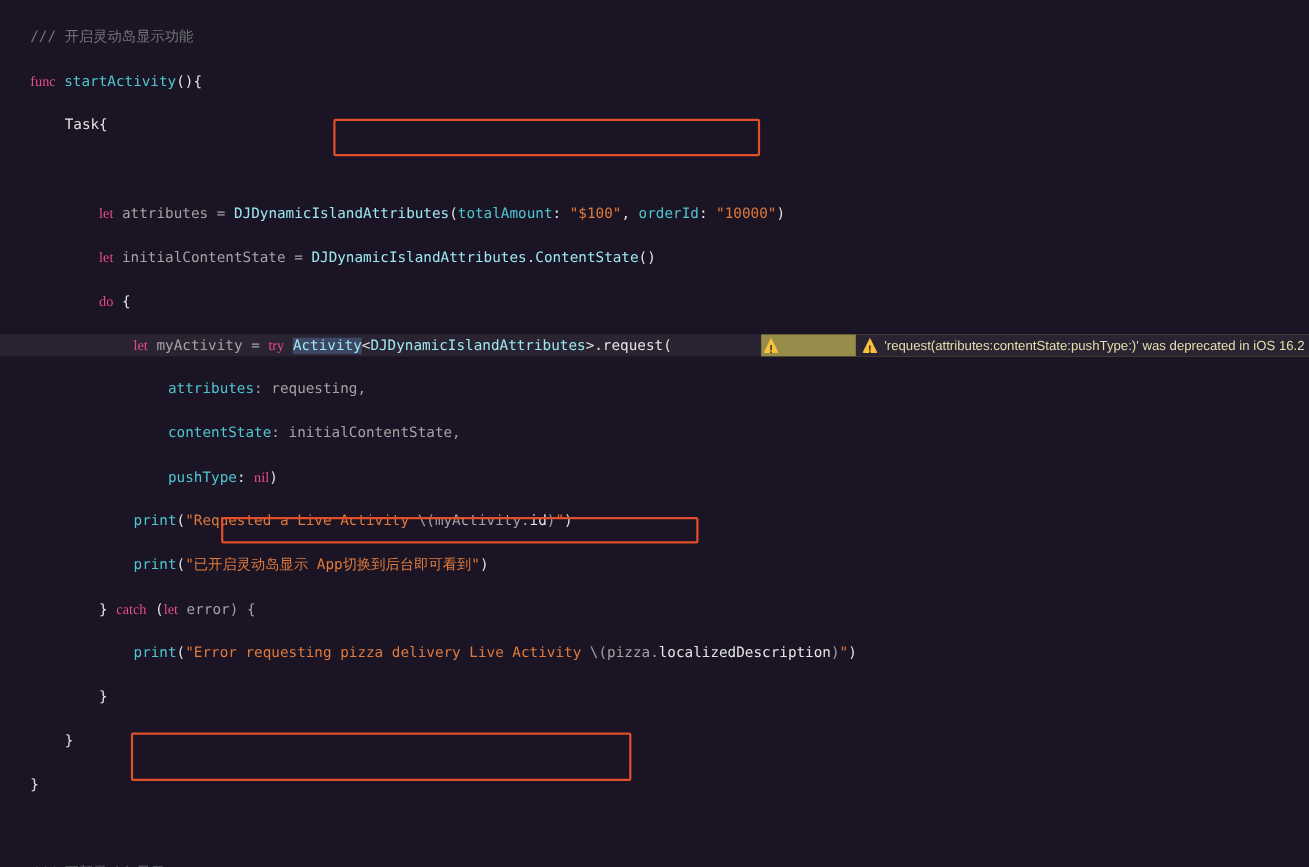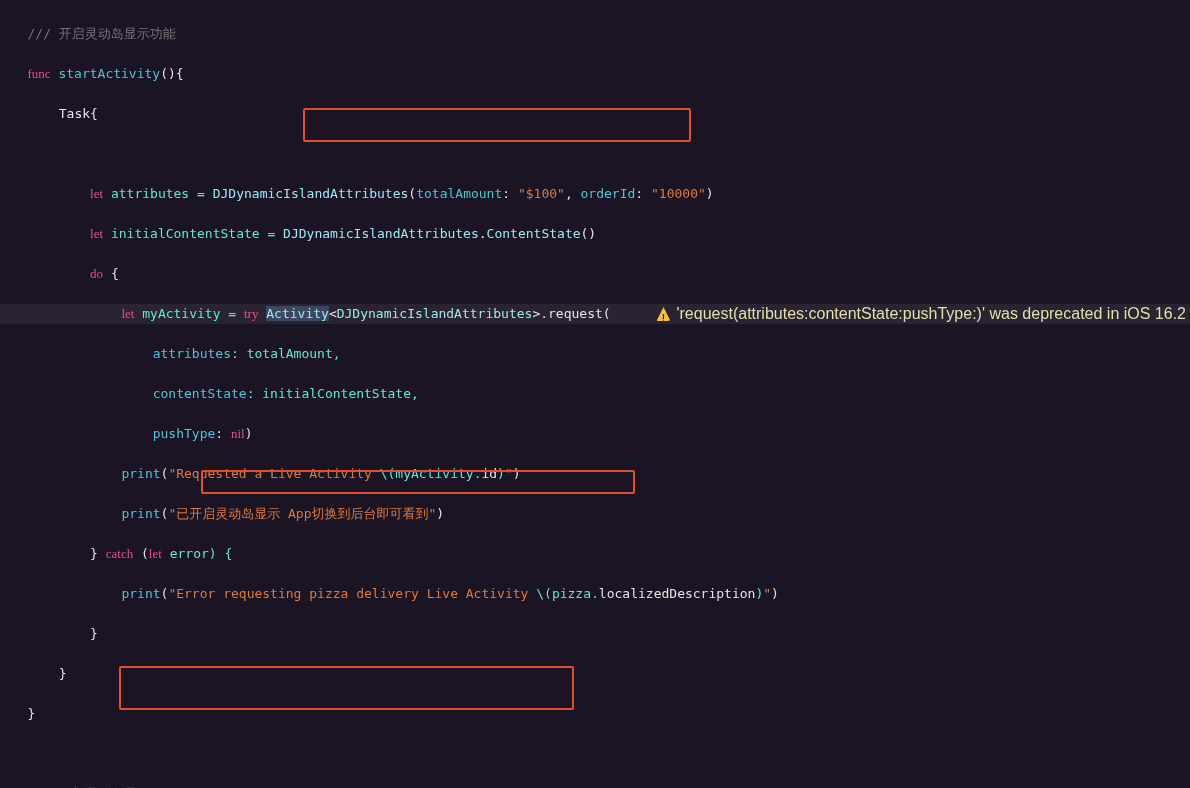--- a/index.html
+++ b/index.html
@@ -17,33 +17,33 @@
   .code-area { padding: 4px 0 0 0; white-space: pre; }
   .line { position: relative; padding-left: 4px; height: 20px; }
   .line.warn-line { background: #2a2432; }
   .comment { color: #747478; }
   .kw { color: #e94d89; font-weight: 500; font-family: Liberation Serif, serif; }
   .fn { color: #4fc6cf; }
   .type { color: #e5e5e5; }
   .type2 { color: #9de8ef; }
   .param { color: #4fc6cf; }
   .str { color: #e07a3a; }
-  .id { color: #5eead4; }
+  .id { color: #a3a3a3; }
   .member { color: #e5e5e5; }
   .punct { color: #e2e2e2; }
 
   .warn-badge {
     position: absolute;
     background: #2a2432;
     right: 0;
     height: 20px;
     display: flex;
     align-items: center;
     font-family: -apple-system, "Helvetica Neue", sans-serif;
-    font-size: 16px;
+    font-size: 12px;
     color: #e5dfae;
     padding: 0 4px 0 6px;
     z-index: 5;
   }
   .warn-sep {
     position: absolute;
     background: #978d4a;
     right: 0;
     height: 20px;
     display: flex;
@@ -88,21 +88,21 @@
 <div class="line">   <span class="kw">func</span> <span class="fn">startActivity</span><span class="punct">(){</span></div>
 <div class="line">       <span class="type">Task</span><span class="punct">{</span></div>
 <div class="line"> </div>
 <div class="line">           <span class="kw">let</span><span class="id"> attributes = </span><span class="type2">DJDynamicIslandAttributes</span><span class="punct">(</span><span class="param">totalAmount</span><span class="punct">: </span><span class="str">"$100"</span><span class="punct">, </span><span class="param">orderId</span><span class="punct">: </span><span class="str">"10000"</span><span class="punct">)</span></div>
 <div class="line">           <span class="kw">let</span><span class="id"> initialContentState = </span><span class="type2">DJDynamicIslandAttributes</span><span class="punct">.</span><span class="type2">ContentState</span><span class="punct">()</span></div>
 <div class="line">           <span class="kw">do</span><span class="punct"> {</span></div>
 <div class="line warn-line">               <span class="kw">let</span><span class="id"> myActivity = </span><span class="kw">try</span> <span class="sel"><span class="type2">Activity</span></span><span class="punct">&lt;</span><span class="type2">DJDynamicIslandAttributes</span><span class="punct">&gt;.</span><span class="member">request</span><span class="punct">(</span>
   <div class="warn-badge" style="top:0;"><span class="warn-icon"></span><span>'request(attributes:contentState:pushType:)' was deprecated in iOS 16.2</span></div>
   <div class="warn-sep" style="top:0;width:498px;"><span class="warn-icon"></span></div>
 </div>
-<div class="line">                   <span class="param">attributes</span><span class="id">: totalAmount,</span></div>
+<div class="line">                   <span class="param">attributes</span><span class="id">: requesting,</span></div>
 <div class="line">                   <span class="param">contentState</span><span class="id">: initialContentState,</span></div>
 <div class="line">                   <span class="param">pushType</span><span class="punct">: </span><span class="kw">nil</span><span class="punct">)</span></div>
 <div class="line">               <span class="fn">print</span><span class="punct">(</span><span class="str">"Requested a Live Activity </span><span class="id">\(</span><span class="id">myActivity.</span><span class="member">id</span><span class="id">)</span><span class="str">"</span><span class="punct">)</span></div>
 <div class="line">               <span class="fn">print</span><span class="punct">(</span><span class="str">"已开启灵动岛显示 App切换到后台即可看到"</span><span class="punct">)</span></div>
 <div class="line">           <span class="punct">} </span><span class="kw">catch</span><span class="punct"> (</span><span class="kw">let</span><span class="id"> error) {</span></div>
 <div class="line">               <span class="fn">print</span><span class="punct">(</span><span class="str">"Error requesting pizza delivery Live Activity </span><span class="id">\(</span><span class="id">pizza.</span><span class="member">localizedDescription</span><span class="id">)</span><span class="str">"</span><span class="punct">)</span></div>
 <div class="line">           <span class="punct">}</span></div>
 <div class="line">       <span class="punct">}</span></div>
 <div class="line">   <span class="punct">}</span></div>
 <div class="line"> </div>

